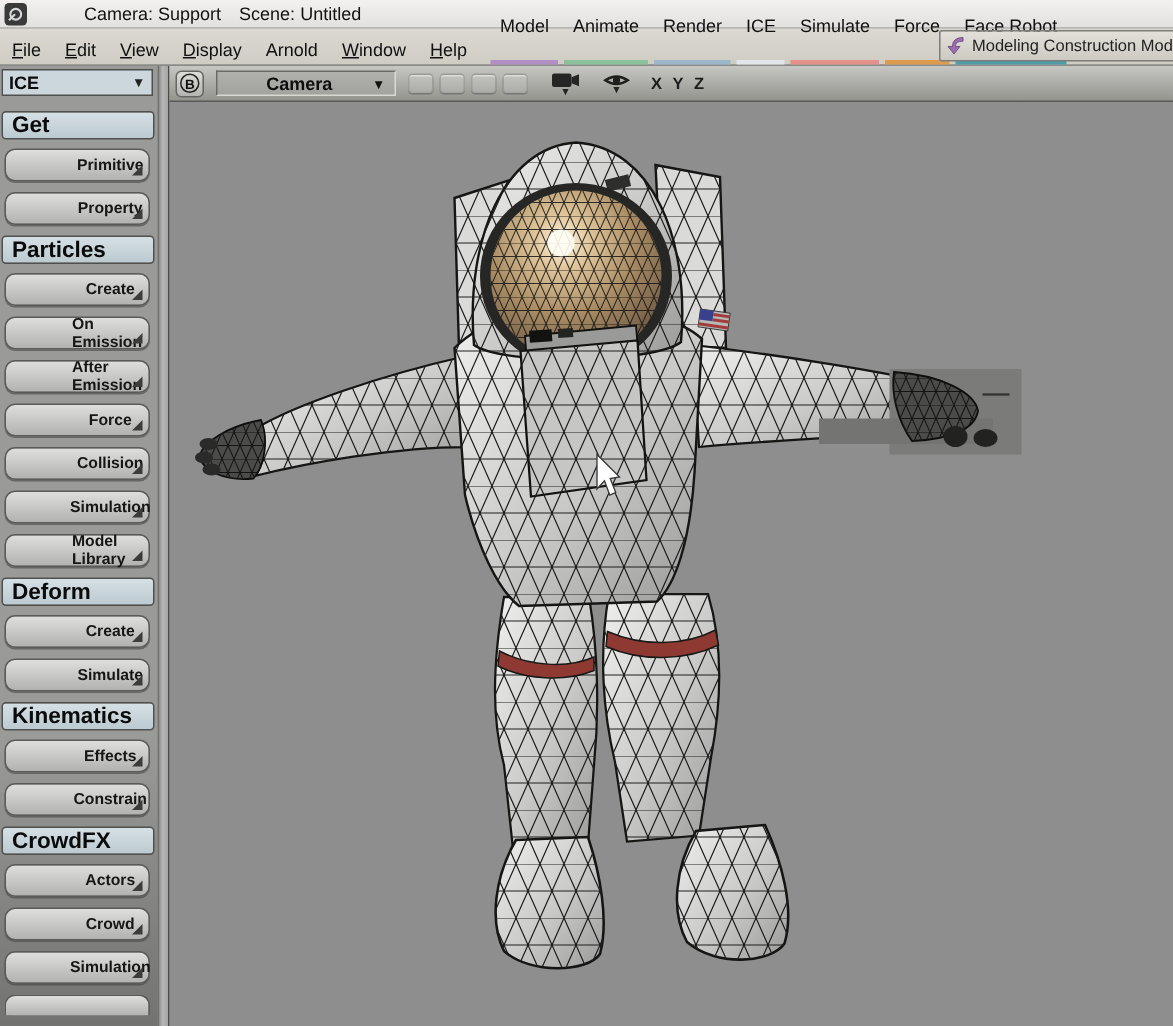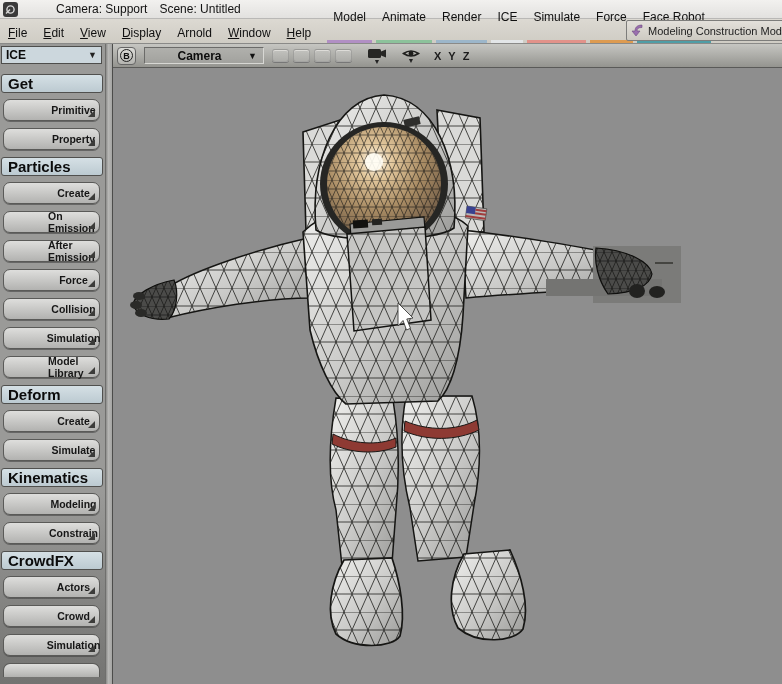--- a/index.html
+++ b/index.html
@@ -181,21 +181,21 @@
             <span class="corner"></span>
           </div>
           <div class="sb-btn">
             <span>Simulate</span>
             <span class="corner"></span>
           </div>
           <div class="sb-header">
             <span>Kinematics</span>
           </div>
           <div class="sb-btn">
-            <span>Modeling</span>
+            <span>Effects</span>
             <span class="corner"></span>
           </div>
           <div class="sb-btn">
             <span>Constrain</span>
             <span class="corner"></span>
           </div>
           <div class="sb-header">
             <span>CrowdFX</span>
           </div>
           <div class="sb-btn">

